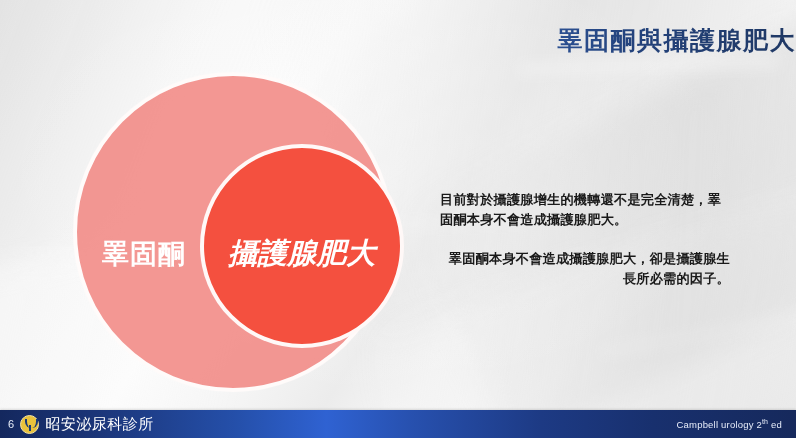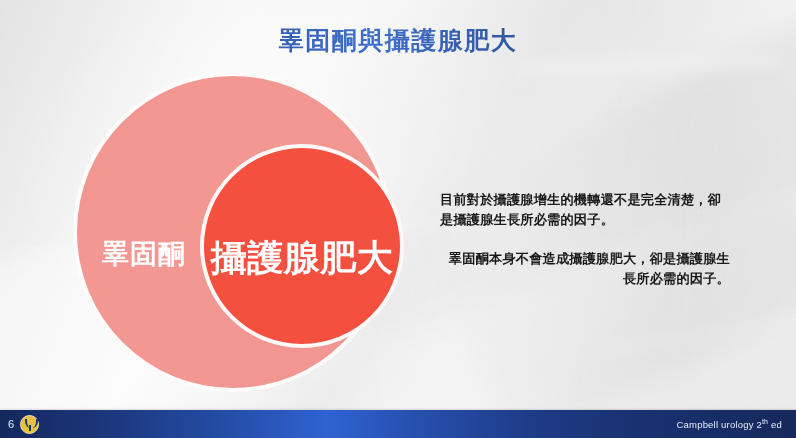--- a/index.html
+++ b/index.html
@@ -58,21 +58,21 @@
   .bg-vig {
     position: absolute; inset: 0;
     background: radial-gradient(ellipse at 46% 40%, rgba(255,255,255,.30) 0%, rgba(255,255,255,0) 62%);
   }
 
   
   .title {
     position: absolute;
     left: 0; right: 0;
     top: 24px;
-    text-align: center;
+    text-align: right;
     font-size: 25px;
     font-weight: bold;
     letter-spacing: 1.5px;
     background-image: linear-gradient(to right,
         #1f3864 0%, #24427a 14%, #335fb4 34%,
         #3f6fcb 47%, #31589f 64%, #23427b 80%, #1f3864 100%);
     -webkit-background-clip: text;
     background-clip: text;
     color: transparent;
     -webkit-text-fill-color: transparent;
@@ -107,22 +107,23 @@
     white-space: nowrap;
     text-align: center;
   }
   .label-outer {
     left: 85px; top: 236px; width: 110px;
     font-size: 27px;
     letter-spacing: 1px;
   }
   .label-inner {
     left: 200px; top: 234px; width: 196px;
-    font-size: 36px;
+    font-size: 29px;
     letter-spacing: .5px;
+    font-style: italic;
   }
 
   
   .body-copy {
     position: absolute;
     left: 440px;
     top: 190px;
     width: 290px;
     color: #1a1a1a;
     font-size: 13.2px;
@@ -218,25 +219,26 @@
   <div class="title">睪固酮與攝護腺肥大</div>
 
   <div class="venn">
     <div class="circle-outer"></div>
     <div class="circle-inner"></div>
     <div class="circle-label label-outer">睪固酮</div>
     <div class="circle-label label-inner">攝護腺肥大</div>
   </div>
 
   <div class="body-copy">
-    <p>目前對於攝護腺增生的機轉還不是完全清楚，卻是攝護腺生長所必需的因子。</p>
+    <p>目前對於攝護腺增生的機轉還不是完全清楚，睪固酮本身不會造成攝護腺肥大。</p>
     <p>睪固酮本身不會造成攝護腺肥大，卻是攝護腺生長所必需的因子。</p>
   </div>
 
   <div class="footer">
     <div class="footer-left">
       <span class="page-num">6</span>
       <span class="logo"></span>
+      <span class="clinic-name">昭安泌尿科診所</span>
     </div>
     <div class="footer-right"><span>Campbell urology 2</span><sup>th</sup><span> ed</span></div>
   </div>
 
 </div>
 
 </body></html>

